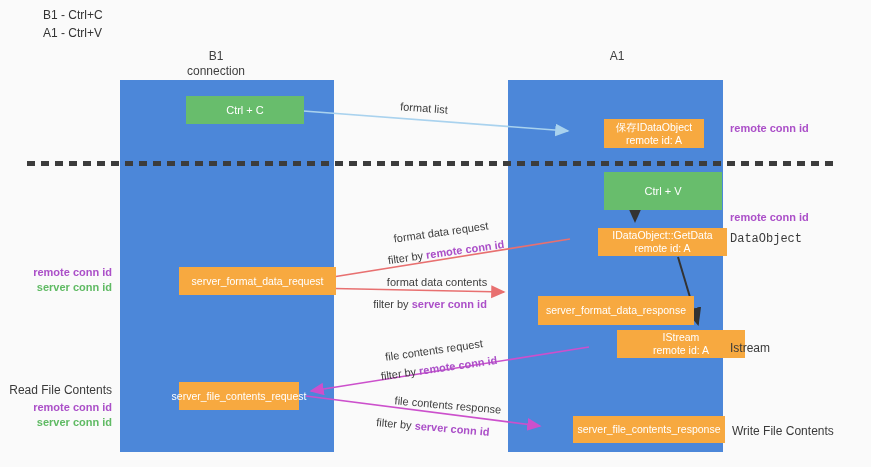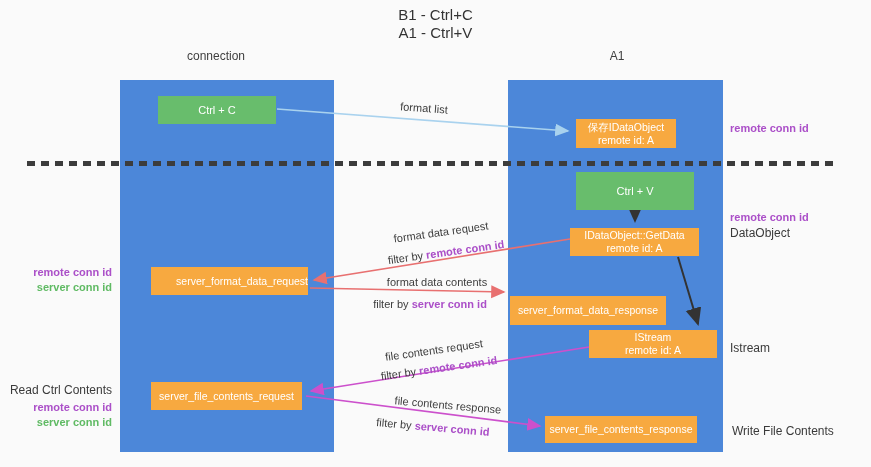--- a/index.html
+++ b/index.html
@@ -1,46 +1,47 @@
 <!DOCTYPE html>
 <html><head>
 <meta charset="utf-8">
 <style>
   html,body{margin:0;padding:0;background:#fafafa;}
   .canvas{
     position:relative;width:871px;height:467px;overflow:hidden;
     background:#fafafa;font-family:"Liberation Sans",sans-serif;
   }
-  .title{position:absolute;left:0;right:0;text-align:center;color:#333;font-size:15px;line-height:18px;}
+  .title{position:absolute;left:0;right:0;color:#333;font-size:12px;line-height:18px;padding-left:43px;}
   .lane-header{position:absolute;width:200px;text-align:center;color:#3f3f3f;font-size:12px;line-height:15px;}
   .lane{position:absolute;top:80px;width:215px;height:372px;background:#4c87d9;}
   .divider{position:absolute;left:27px;top:161px;width:808px;height:5px;
     background:repeating-linear-gradient(90deg,#3c3c3c 0 8px,transparent 8px 14px);}
   .node{position:absolute;display:flex;flex-direction:column;align-items:center;justify-content:center;
-    color:#fff;text-align:center;font-size:10.5px;line-height:13px;}
+    color:#fff;text-align:center;font-size:10.5px;line-height:13px;margin-left:28px;}
   .green{background:#68bd6c;font-size:11px;}
   .orange{background:#f7a940;}
   .alabel{position:absolute;white-space:nowrap;font-size:11px;color:#3d3d3d;}
   .centered{transform:translateX(-50%);}
   .purple{color:#ab4fc8;font-weight:bold;}
   .greenlbl{color:#5fba63;font-weight:bold;}
   .side{position:absolute;white-space:nowrap;font-size:11px;}
   .side.black{font-size:12px;color:#3a3a3a;font-weight:normal;}
   .leftcol{left:0;width:112px;text-align:right;}
   svg.arrows{position:absolute;left:0;top:0;pointer-events:none;}
 </style>
 </head>
 <body>
 
 <div class="canvas">
 
   <div class="title" style="top:6px;">B1 - Ctrl+C</div>
   <div class="title" style="top:24px;">A1 - Ctrl+V</div>
 
   <div class="lane-header" style="left:116px;top:49px;">
+    <div>B1</div>
     <div>connection</div>
   </div>
   <div class="lane-header" style="left:517px;top:49px;">
     <div>A1</div>
   </div>
 
   <div class="lane" style="left:120px;width:214px;"></div>
   <div class="lane" style="left:508px;width:215px;"></div>
 
   <div class="divider"></div>
@@ -76,31 +77,31 @@
     <div>保存IDataObject</div>
     <div>remote id: A</div>
   </div>
   <div class="node green" style="left:576px;top:172px;width:118px;height:38px;">
     <div>Ctrl + V</div>
   </div>
   <div class="node orange" style="left:570px;top:228px;width:129px;height:28px;">
     <div>IDataObject::GetData</div>
     <div>remote id: A</div>
   </div>
-  <div class="node orange" style="left:151px;top:267px;width:157px;height:28px;align-items:flex-end;">
+  <div class="node orange" style="left:151px;top:267px;width:157px;height:28px;">
     <div>server_format_data_request</div>
   </div>
   <div class="node orange" style="left:510px;top:296px;width:156px;height:29px;">
     <div>server_format_data_response</div>
   </div>
   <div class="node orange" style="left:589px;top:330px;width:128px;height:28px;">
     <div>IStream</div>
     <div>remote id: A</div>
   </div>
-  <div class="node orange" style="left:151px;top:382px;width:151px;height:28px;">
+  <div class="node orange" style="left:151px;top:382px;width:120px;height:28px;">
     <div>server_file_contents_request</div>
   </div>
   <div class="node orange" style="left:545px;top:416px;width:152px;height:27px;">
     <div>server_file_contents_response</div>
   </div>
 
   <div class="alabel centered" style="left:424px;top:102px;transform:translateX(-50%) rotate(4deg);">format list</div>
 
   <div class="alabel centered" style="left:441px;top:226px;transform:translateX(-50%) rotate(-8deg);">format data request</div>
   <div class="alabel centered" style="left:446px;top:246px;transform:translateX(-50%) rotate(-8deg);">
@@ -117,23 +118,23 @@
     <span>filter by </span><span class="purple">remote conn id</span>
   </div>
 
   <div class="alabel centered" style="left:448px;top:399px;transform:translateX(-50%) rotate(5deg);">file contents response</div>
   <div class="alabel centered" style="left:433px;top:421px;transform:translateX(-50%) rotate(5deg);">
     <span>filter by </span><span class="purple">server conn id</span>
   </div>
 
   <div class="side purple" style="left:730px;top:122px;">remote conn id</div>
   <div class="side purple" style="left:730px;top:211px;">remote conn id</div>
-  <div class="side black" style="left:730px;top:226px;">DataObject</div>
+  <div class="side black" style="left:730px;top:232px;font-family:Liberation Mono, monospace;">DataObject</div>
   <div class="side black" style="left:730px;top:341px;">Istream</div>
   <div class="side black" style="left:732px;top:424px;">Write File Contents</div>
 
   <div class="side purple leftcol" style="top:266px;">remote conn id</div>
   <div class="side greenlbl leftcol" style="top:281px;">server conn id</div>
-  <div class="side black leftcol" style="top:383px;">Read Ctrl Contents</div>
+  <div class="side black leftcol" style="top:383px;">Read File Contents</div>
   <div class="side purple leftcol" style="top:401px;">remote conn id</div>
   <div class="side greenlbl leftcol" style="top:416px;">server conn id</div>
 
 </div>
 
 </body></html>

